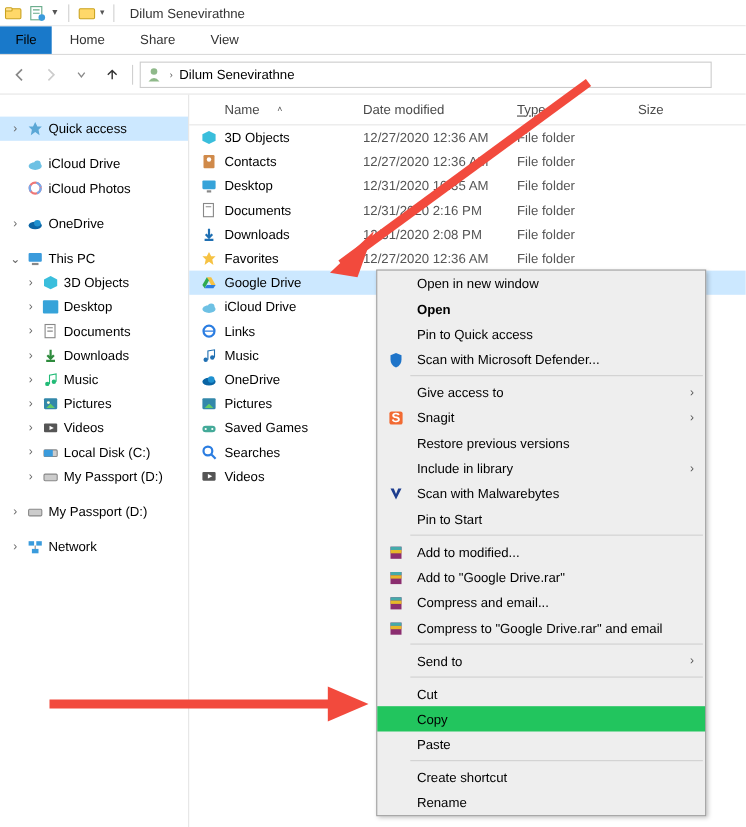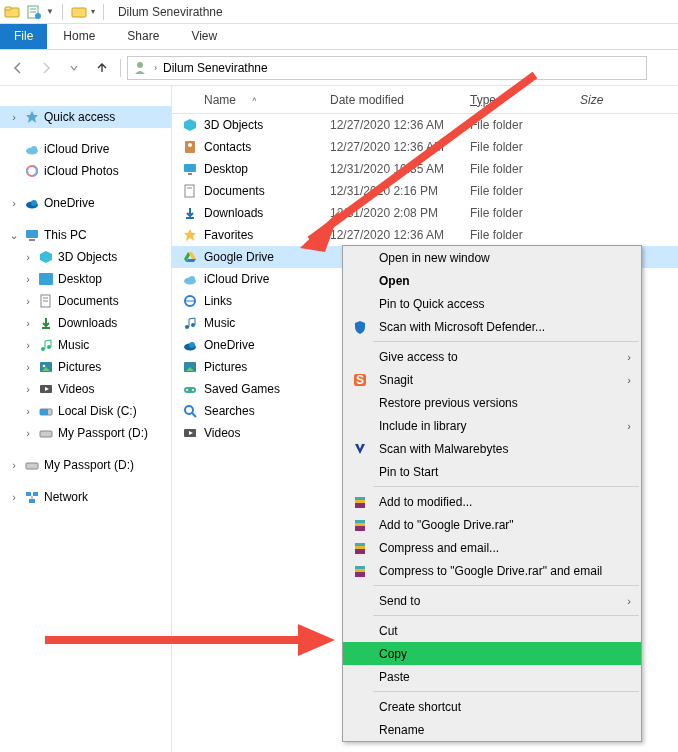--- a/index.html
+++ b/index.html
@@ -7,21 +7,21 @@
 
   
   .titlebar { height: 24px; background: #fff; border-bottom: 1px solid #e1e1e1; display: flex; align-items: center; padding: 0 4px; gap: 6px; }
   .titlebar .qat-icon { width: 16px; height: 16px; display: inline-flex; align-items: center; justify-content: center; }
   .titlebar .divider { width: 1px; height: 16px; background: #d0d0d0; margin: 0 2px; }
   .titlebar .title-text { color: #333; margin-left: 6px; }
   .dropdown-caret { font-size: 8px; color: #555; margin-left: -2px; }
 
   
   .ribbon { height: 26px; background: #fff; border-bottom: 1px solid #dadada; display: flex; align-items: flex-end; }
-  .ribbon .file-tab { background: #1979ca; color: #fef9c3; height: 25px; padding: 5px 14px 0 14px; margin-top: 16px; }
+  .ribbon .file-tab { background: #1979ca; color: #000000; height: 25px; padding: 5px 14px 0 14px; margin-top: 16px; }
   .ribbon .tab { color: #333; height: 25px; padding: 5px 16px 0 16px; cursor: default; }
 
   
   .navbar { height: 36px; display: flex; align-items: center; padding: 4px 6px; gap: 4px; border-bottom: 1px solid #e5e5e5;}
   .nav-btn { width: 24px; height: 24px; display:flex; align-items:center; justify-content:center; color:#888; }
   .nav-btn.enabled { color:#333; }
   .nav-sep { width:1px; height:18px; background:#d0d0d0; margin:0 2px;}
   .breadcrumb { display:flex; align-items:center; border:1px solid #ccc; height:24px; flex:0 0 auto; padding:0 4px; gap:6px; min-width: 520px;}
   .breadcrumb .bc-icon { width:16px; height:16px; }
   .breadcrumb .bc-caret { color:#555; font-size:9px; }
@@ -41,21 +41,21 @@
   .tree-item.quick { background:#cce8ff; }
   .tree-item.quick .label { color:#000; }
 
   
   .filearea { flex:1; position:relative; }
   .columns { display:flex; height: 28px; align-items:center; border-bottom: 1px solid #e5e5e5; color:#4a4a4a; }
   .col { padding: 0 8px; border-right: 1px solid transparent; display:flex; align-items:center; gap:16px; }
   .col-name { width: 150px; padding-left: 32px;}
   .col-date { width: 140px; }
   .col-type { width: 110px; text-decoration: underline; }
-  .col-size { width: 60px; font-style: italic; }
+  .col-size { width: 60px; }
   .col .sort { font-size:8px; color:#555; }
 
   .filelist { }
   .row { display:flex; height:22px; align-items:center; }
   .row.selected { background:#cce8ff; }
   .cell { padding: 0 8px; white-space:nowrap; overflow:hidden; color:#000;}
   .cell-name { width:150px; display:flex; align-items:center; gap:6px; padding-left:10px;}
   .cell-date { width:140px; color:#555;}
   .cell-type { width:110px; color:#555;}
   .ficon { width:16px; height:16px; flex:0 0 16px; }

